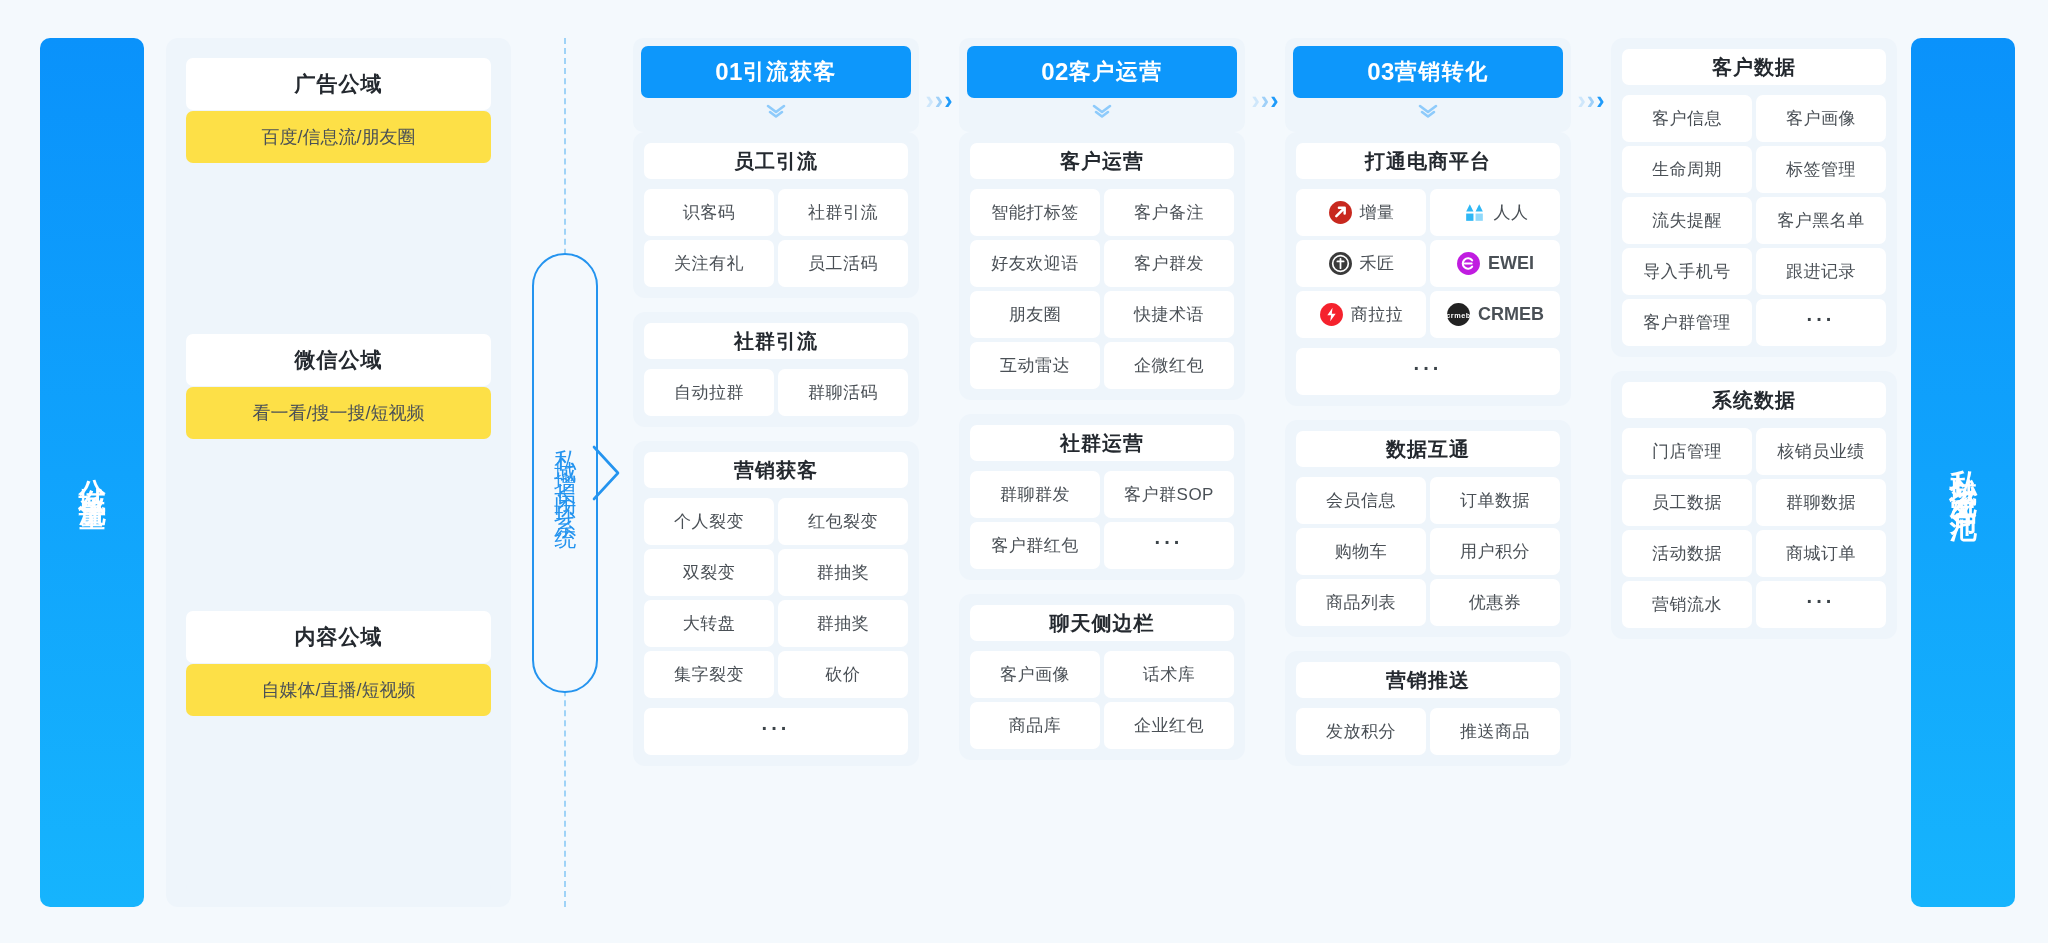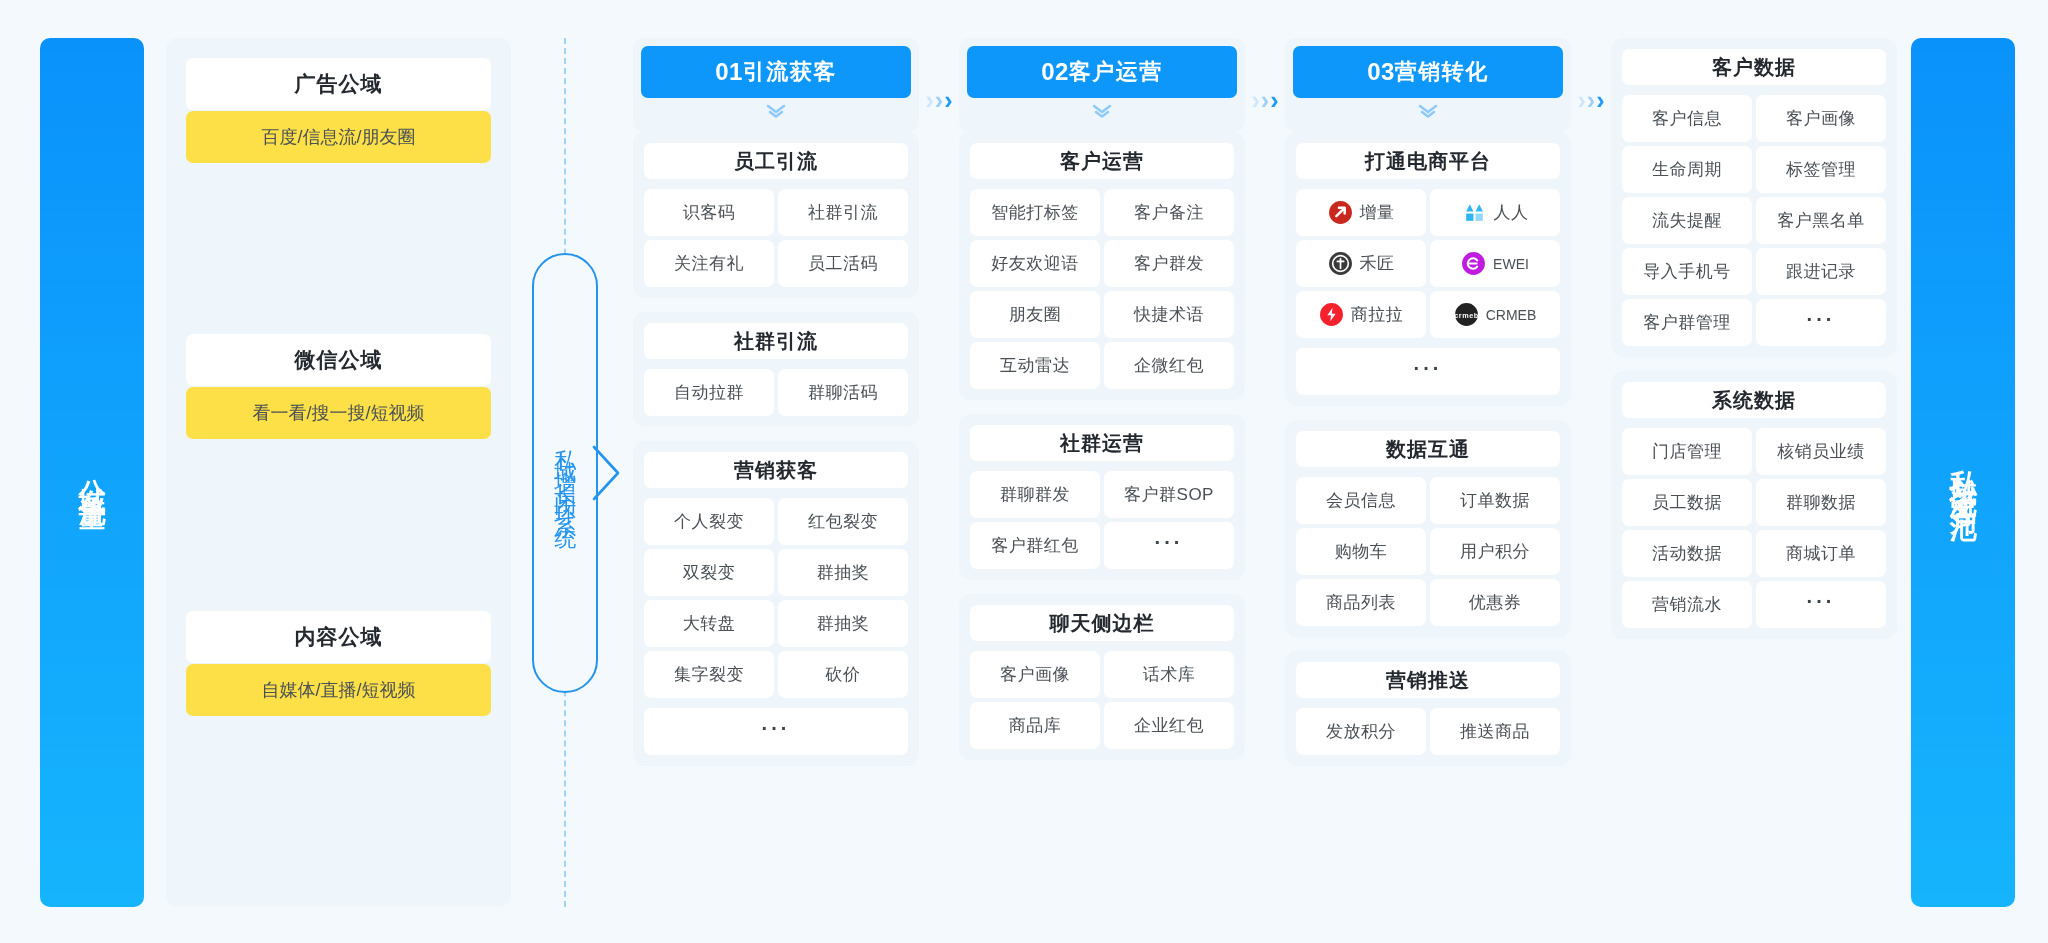--- a/index.html
+++ b/index.html
@@ -188,21 +188,21 @@
     display: flex; align-items: center; justify-content: center;
     font-size: 17px; color: #4a5056;
     letter-spacing: .5px;
     gap: 7px;
     white-space: nowrap;
   }
   .cell.full { grid-column: 1 / -1; }
   .cell.dots { color: #3b4248; font-size: 20px; letter-spacing: 3px; font-weight: bold; padding-bottom: 6px;}
   .logo { width: 25px; height: 25px; flex: 0 0 25px; display:block; }
   .cell .lbl { font-size: 17px; }
-  .cell .lbl.latin { font-size: 14px; letter-spacing: 0; }
+  .cell .lbl.latin { font-size: 18px; letter-spacing: 0; font-weight: bold; }
 </style>
 </head>
 <body>
 
 <div class="stage">
 
   <div class="vbar">
     <div class="vbar-text">公域流量</div>
   </div>
 

